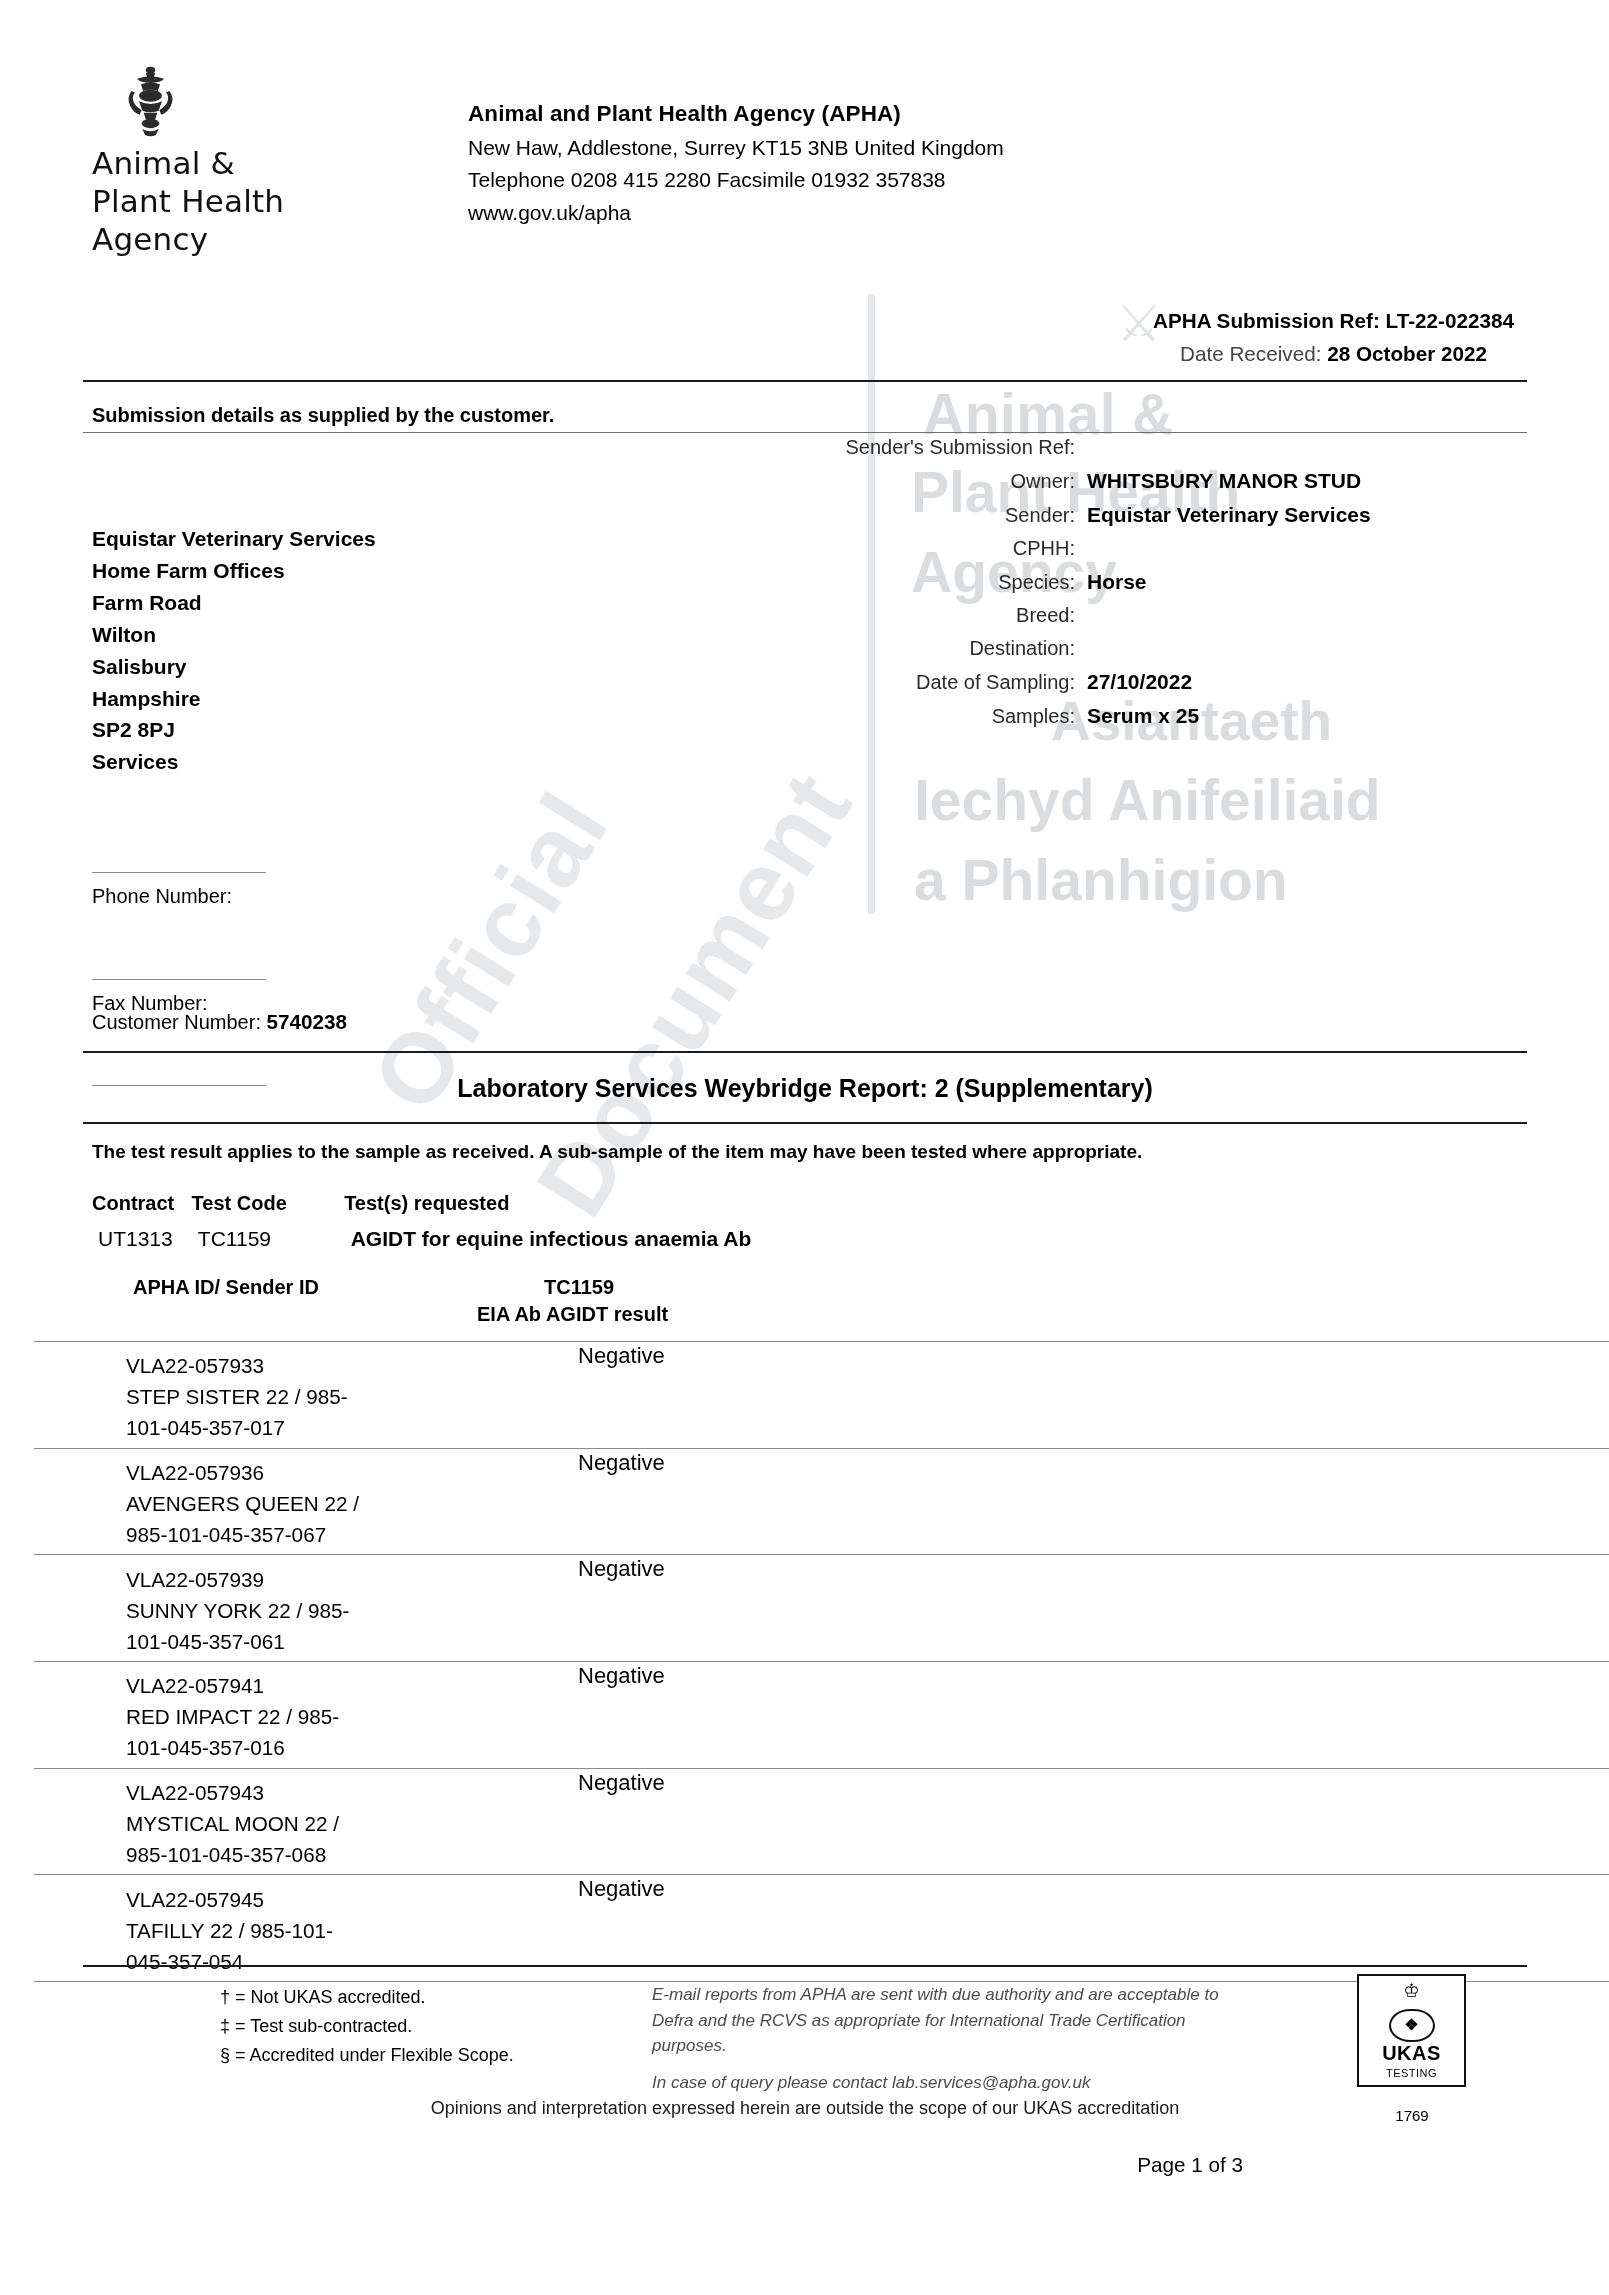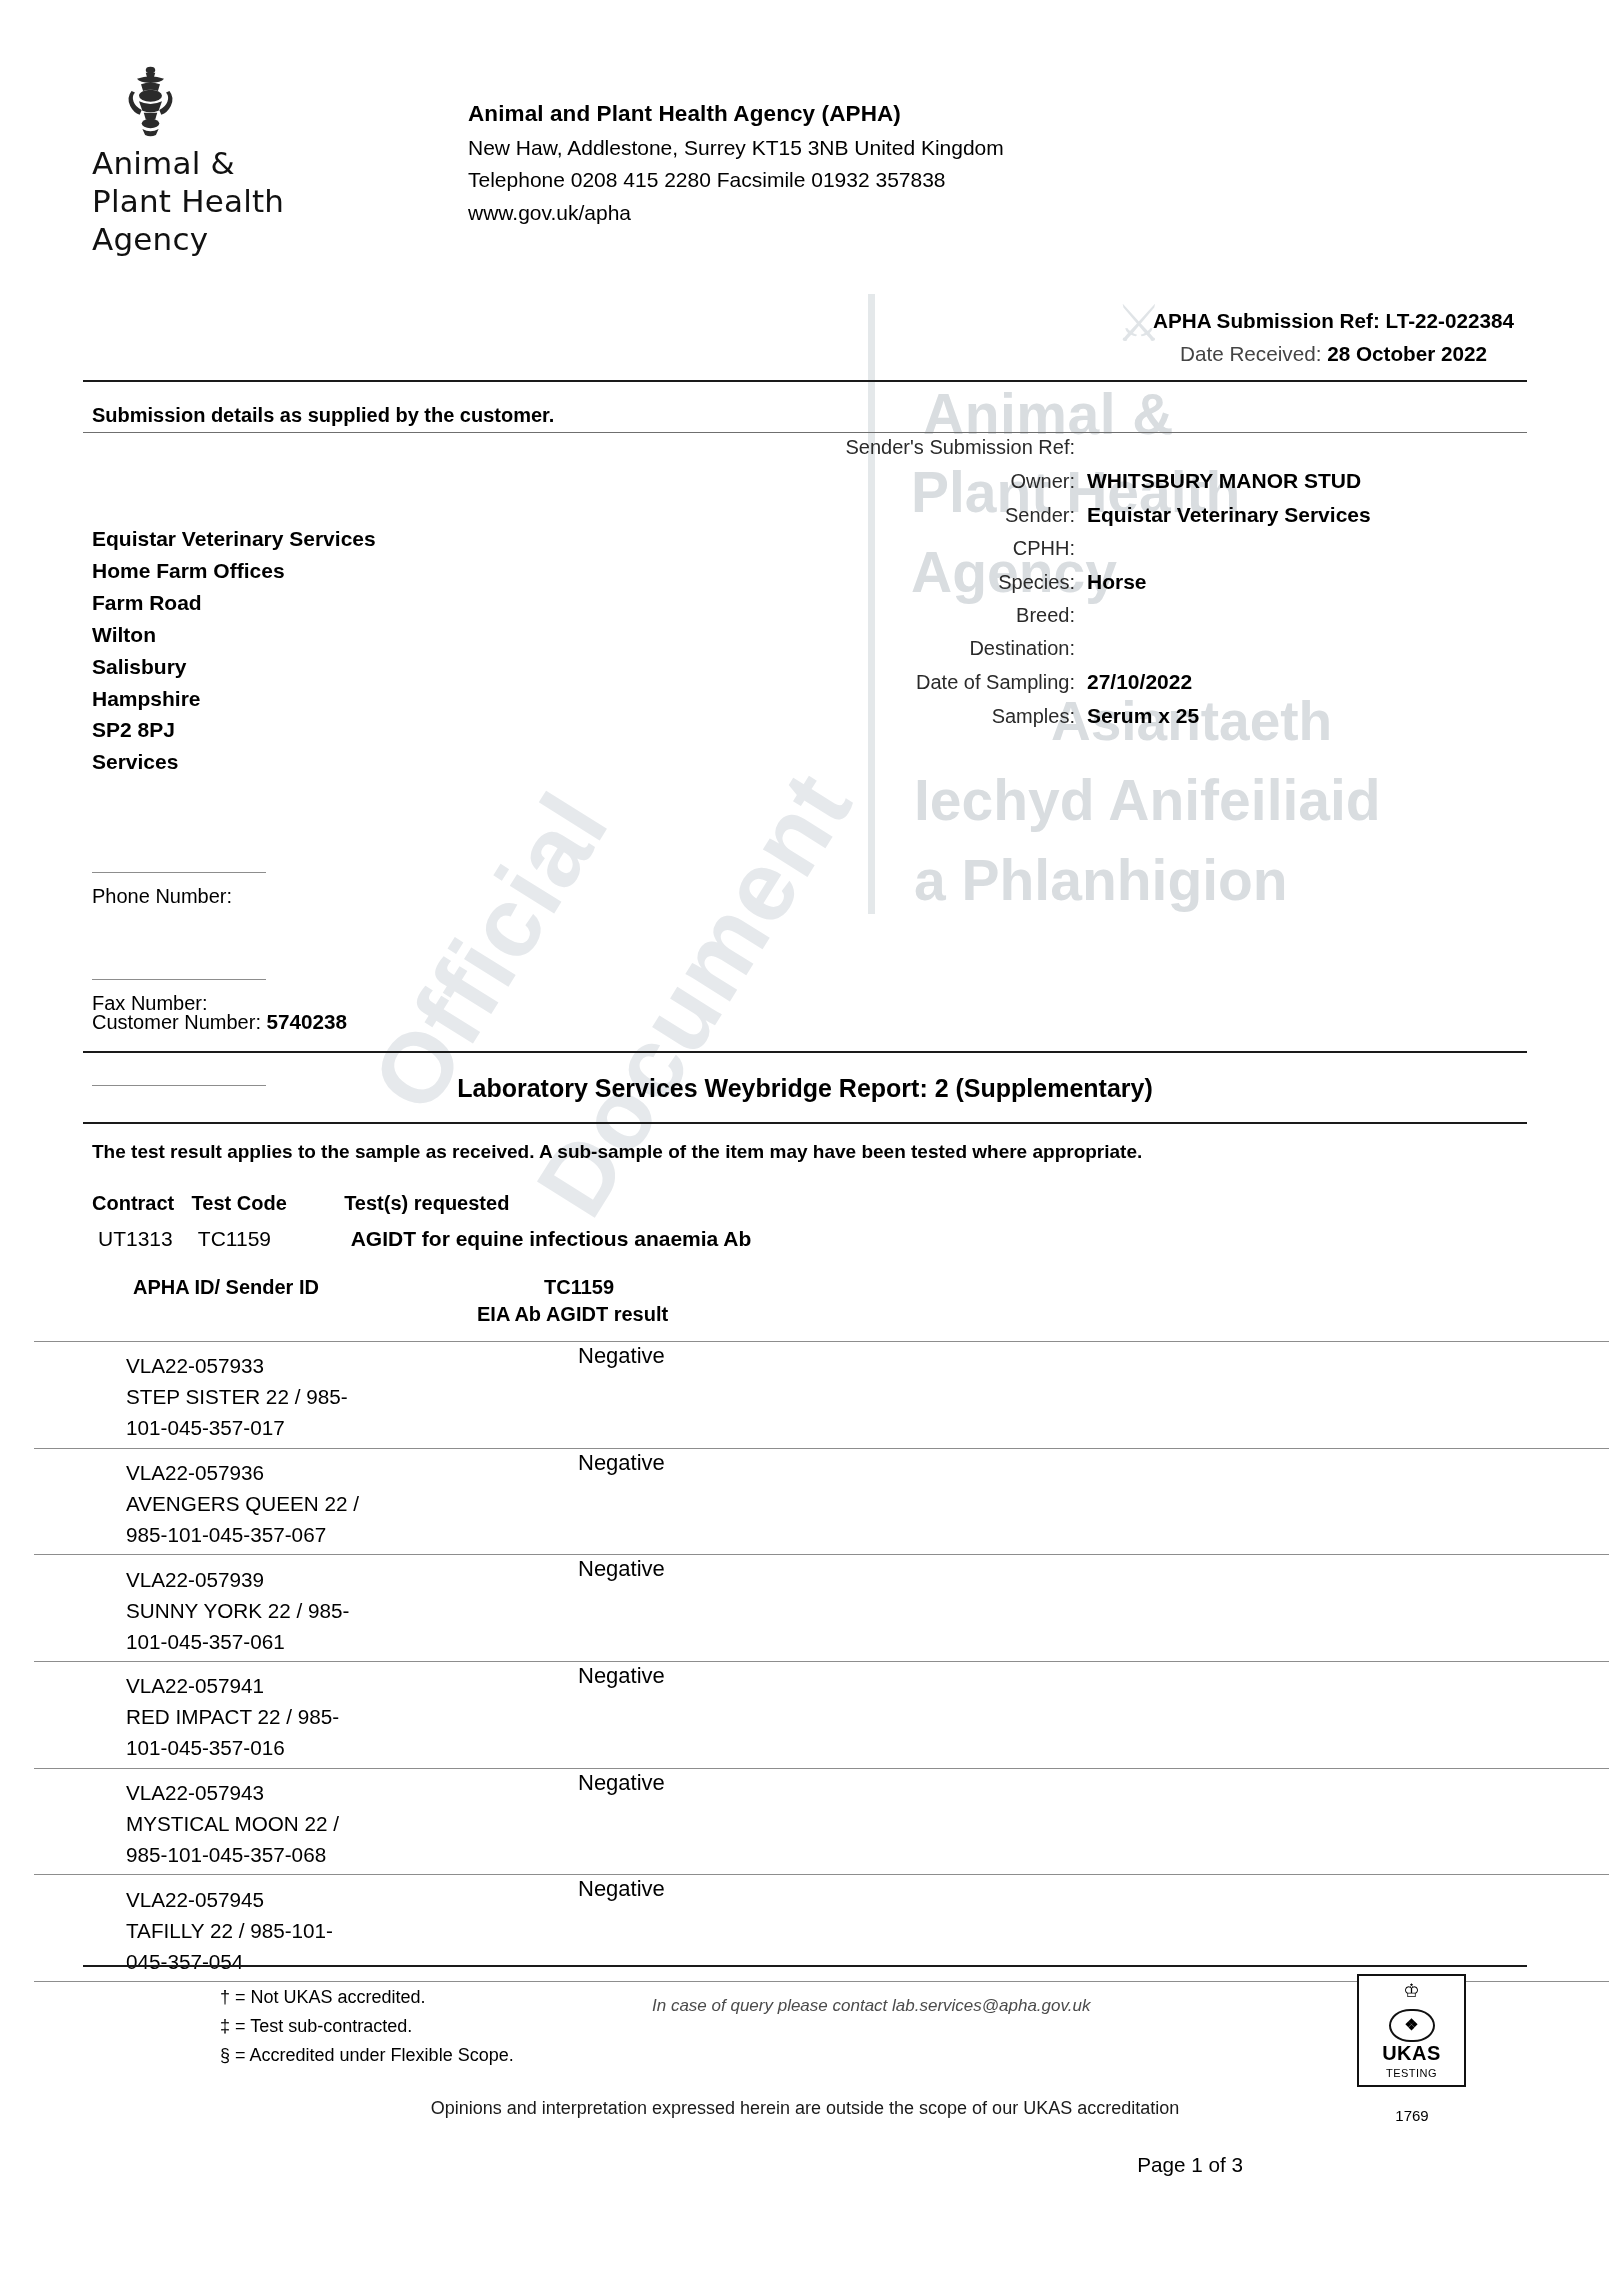--- a/index.html
+++ b/index.html
@@ -382,20 +382,21 @@
 
   <div class="footer-hr"></div>
 
   <div class="foot-left">
     <div>† = Not UKAS accredited.</div>
     <div>‡ = Test sub-contracted.</div>
     <div>§ = Accredited under Flexible Scope.</div>
   </div>
 
   <div class="foot-mid">
+    <div>E-mail reports from APHA are sent with due authority and are acceptable to Defra and the RCVS as appropriate for International Trade Certification purposes.</div>
     <div class="p2">In case of query please contact lab.services@apha.gov.uk</div>
   </div>
 
   <div class="opinions">Opinions and interpretation expressed herein are outside the scope of our UKAS accreditation</div>
   <div class="page-no">Page 1 of  3</div>
 
   <div class="ukas">
     <div class="ukas-box">
       <div class="crown">♔</div>
       <div class="sym">❖</div>

